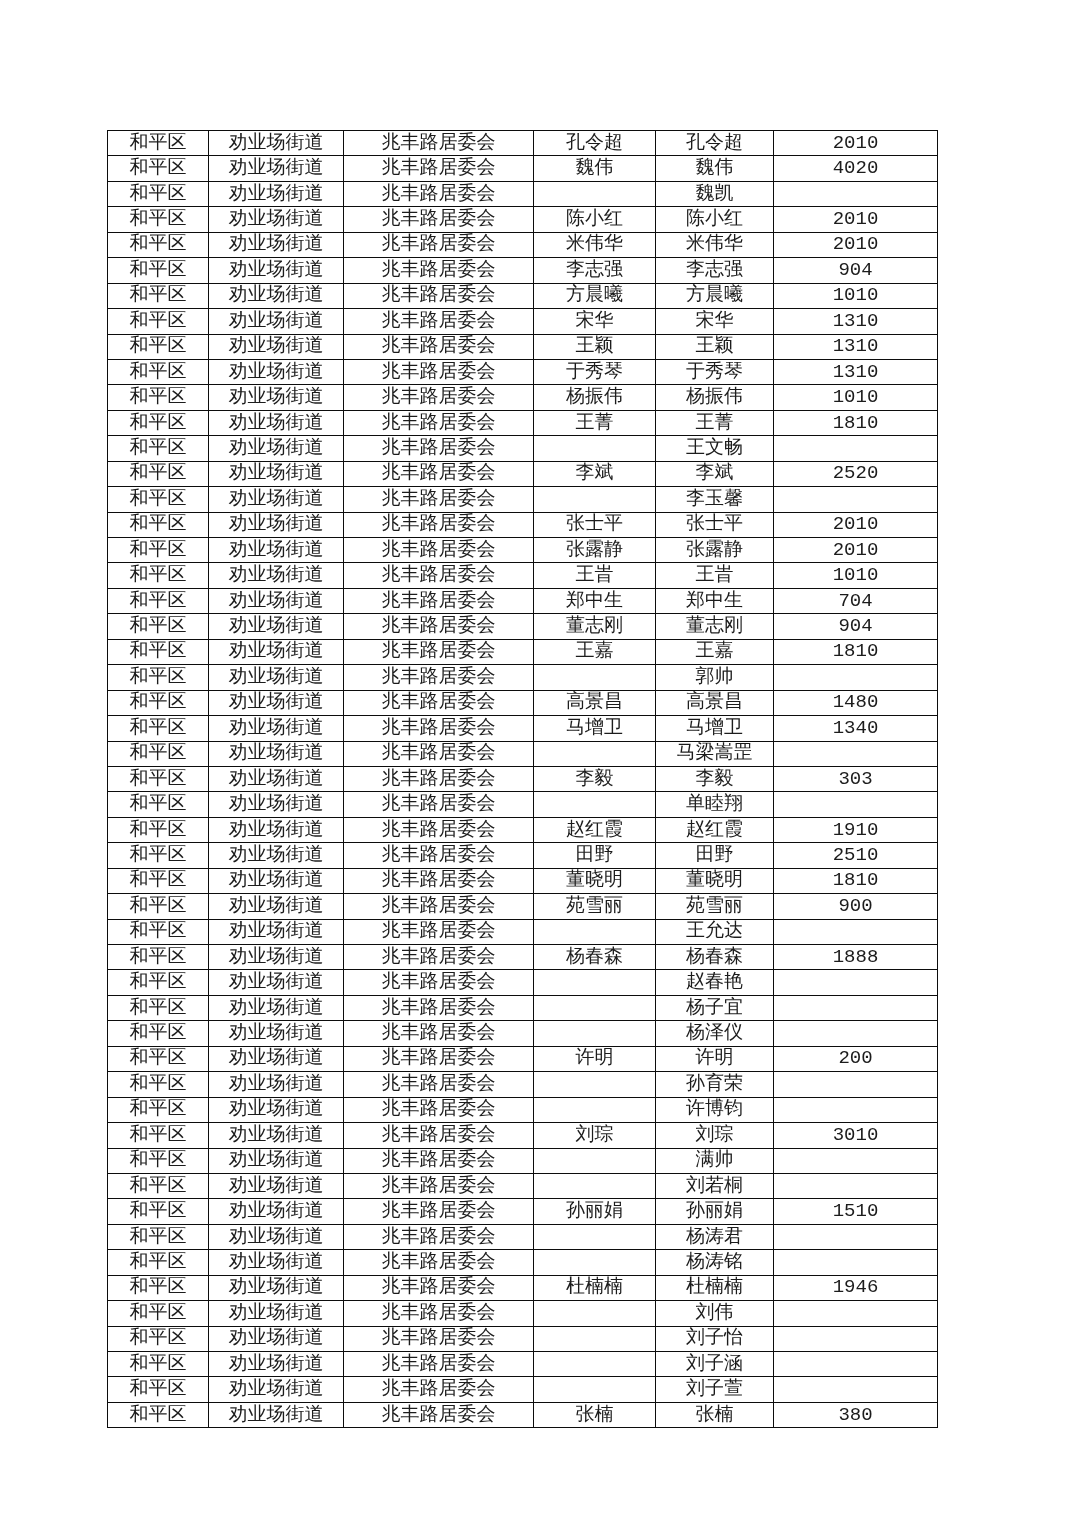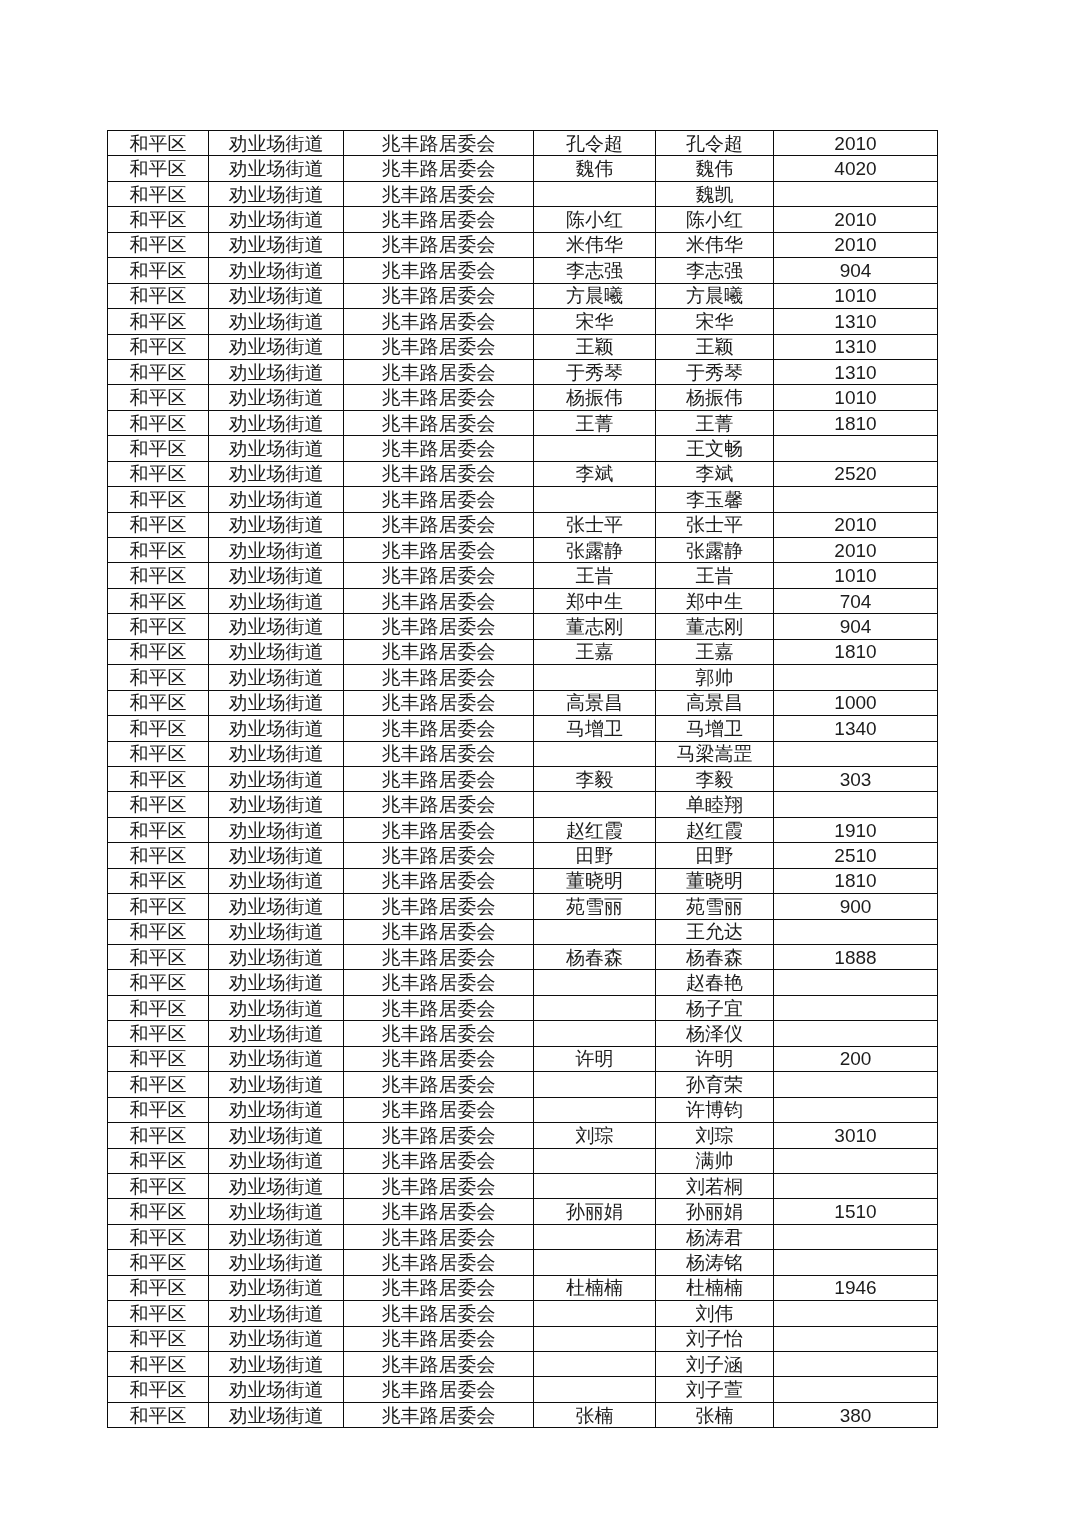--- a/index.html
+++ b/index.html
@@ -14,21 +14,21 @@
     background: #ffffff;
     overflow: hidden;
   }
   table.sheet {
     position: absolute;
     left: 107px;
     top: 130px;
     width: 830px;
     border-collapse: collapse;
     table-layout: fixed;
-    font-family: Liberation Sans, sans-serif;
+    font-family: Liberation Mono, monospace;
     font-size: 19px;
     color: #1c1c1c;
   }
   table.sheet td {
     border: 1.5px solid #0c0c0c;
     height: 24.45px;
     padding: 0 2px;
     text-align: center;
     vertical-align: middle;
     white-space: nowrap;
@@ -225,21 +225,21 @@
     <td></td>
     <td>郭帅</td>
     <td></td>
   </tr>
         <tr>
     <td>和平区</td>
     <td>劝业场街道</td>
     <td>兆丰路居委会</td>
     <td>高景昌</td>
     <td>高景昌</td>
-    <td>1000</td>
+    <td>1480</td>
   </tr>
         <tr>
     <td>和平区</td>
     <td>劝业场街道</td>
     <td>兆丰路居委会</td>
     <td>马增卫</td>
     <td>马增卫</td>
     <td>1340</td>
   </tr>
         <tr>

